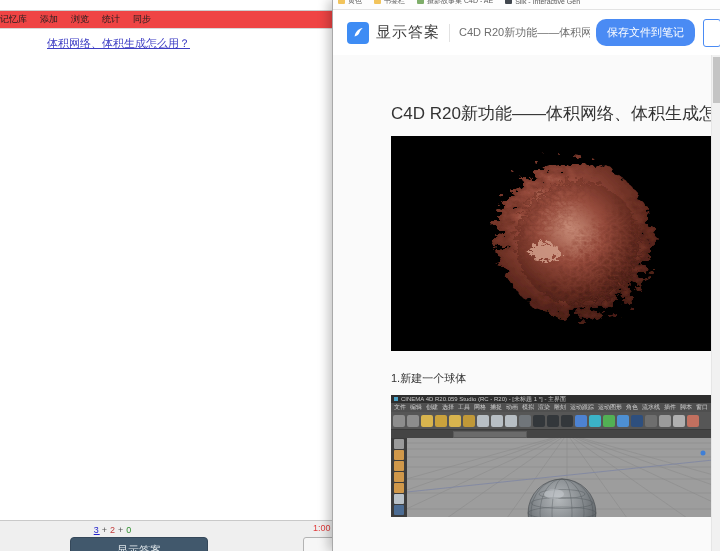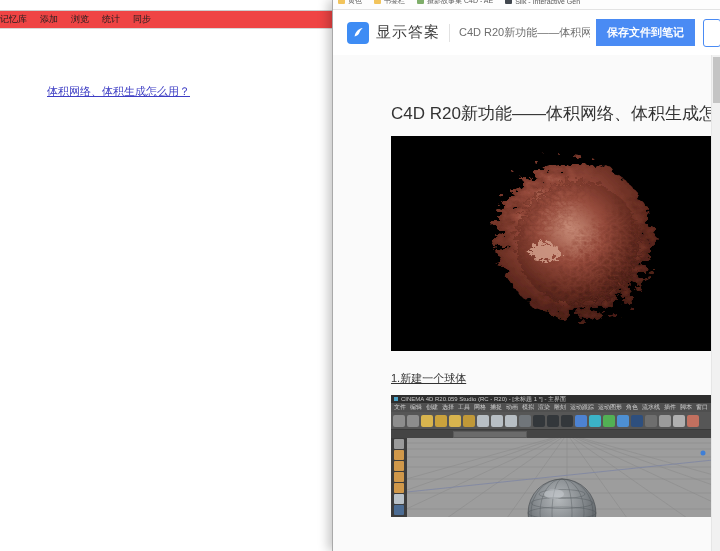--- a/index.html
+++ b/index.html
@@ -7,21 +7,21 @@
          font-family:"Liberation Sans","DejaVu Sans",sans-serif;}
 
   
   .anki{position:absolute;left:0;top:0;width:333px;height:551px;background:#fff;}
   .anki-titlestrip{height:10px;background:#fff;border-bottom:1px solid #cdcdcd;}
   .anki-menubar{height:17px;background:#ef4444;border-bottom:1px solid #d8d8d8;
                 display:flex;align-items:center;gap:13px;
                 font-size:9px;color:#1f1f1f;white-space:nowrap;}
   .menu-item{cursor:default;}
   .question-link{position:absolute;left:47px;top:36px;font-size:11px;color:#3d3dc4;
-                 text-decoration:underline;white-space:nowrap;cursor:pointer;margin-top:48px;}
+                 text-decoration:underline;white-space:nowrap;cursor:pointer;}
   .anki-bottombar{position:absolute;left:0;bottom:0;width:100%;height:30px;
                   background:#efefef;border-top:1px solid #c9c9c9;}
   .counts{position:absolute;left:0;top:4px;width:226px;text-align:center;
           font-size:9px;letter-spacing:1px;color:#444;}
   .cnt-new{color:#2323cc;text-decoration:underline;}
   .cnt-learn{color:#c23a3a;}
   .cnt-rev{color:#2f8f2f;}
   .cnt-sep{color:#555;margin:0 2px;}
   .show-answer{position:absolute;left:70px;top:16px;width:136px;height:26px;
                background:#41586c;border:1px solid #35485a;border-radius:4px;
@@ -40,33 +40,33 @@
   .bm-ico{display:inline-block;width:7px;height:6px;border-radius:1px;flex:none;}
   .page-header{height:45px;display:flex;align-items:center;padding-left:14px;
                background:#fff;border-bottom:1px solid #ebebeb;overflow:hidden;}
   .logo{width:22px;height:22px;border-radius:4px;background:#3e8cf4;flex:none;
         display:flex;align-items:center;justify-content:center;}
   .logo svg{width:13px;height:13px;display:block;}
   .brand{margin-left:7px;font-size:15px;color:#3e3e3e;letter-spacing:1px;white-space:nowrap;}
   .hdr-div{width:1px;height:18px;background:#e2e2e2;margin:0 9px;flex:none;}
   .hdr-title{flex:1;min-width:0;font-size:11px;color:#6e6e6e;white-space:nowrap;overflow:hidden;}
   .save-btn{flex:none;margin-left:6px;background:#4a8bf4;color:#fff;font-size:11px;
-            padding:6px 11px;border-radius:0;white-space:nowrap;cursor:pointer;border:none;font-weight:bold;}
+            padding:6px 11px;border-radius:10px;white-space:nowrap;cursor:pointer;border:none;}
   .share-btn{flex:none;margin-left:8px;width:16px;height:26px;border:1px solid #4a8bf4;
              border-radius:3px;background:#fff;cursor:pointer;}
   .page-content{position:absolute;left:0;top:55px;right:0;bottom:0;background:#fafafa;overflow:hidden;}
   .scrollbar{position:absolute;right:0;top:0;bottom:0;width:9px;background:#f1f1f1;
              border-left:1px solid #e6e6e6;}
   .scroll-thumb{position:absolute;left:1px;top:2px;width:7px;height:46px;background:#c4c4c4;}
   .article{position:absolute;left:58px;top:0;width:322px;}
   .art-title{margin-top:47px;font-size:17px;color:#333;line-height:24px;white-space:nowrap;}
   .art-intro{margin-top:21px;font-size:11px;line-height:13px;color:#595959;white-space:nowrap;}
   .img1{margin-top:10px;width:320px;height:215px;background:#000;overflow:hidden;}
   .img1 svg{display:block;}
-  .art-step{margin-top:21px;font-size:11px;line-height:13px;color:#333;white-space:nowrap;text-decoration:underline;}
+  .art-step{margin-top:21px;font-size:11px;line-height:13px;color:#333;white-space:nowrap;}
   .img2{margin-top:10px;width:322px;height:122px;background:#4c4c4c;overflow:hidden;}
 
   
   .c4d-titlebar{height:8px;background:#2e2e2e;color:#c8c8c8;font-size:6px;line-height:8px;
                 display:flex;align-items:center;gap:3px;padding-left:3px;
                 white-space:nowrap;overflow:hidden;}
   .c4d-titleicon{width:4px;height:4px;background:#4aa3c7;flex:none;}
   .c4d-menubar{height:9px;background:#4f4f4f;display:flex;gap:4px;align-items:center;
                padding-left:3px;font-size:6px;color:#d2d2d2;white-space:nowrap;overflow:hidden;}
   .c4d-toolbar{height:17px;background:#565656;display:flex;align-items:center;gap:2px;
@@ -92,20 +92,28 @@
     <div class="anki-menubar">
         <span class="menu-item">记忆库</span>
         <span class="menu-item">添加</span>
         <span class="menu-item">浏览</span>
         <span class="menu-item">统计</span>
         <span class="menu-item">同步</span>
       </div>
 
     <a class="question-link">体积网络、体积生成怎么用？</a>
 
+    <div class="anki-bottombar">
+      <div class="counts">
+        <span class="cnt-new">3</span><span class="cnt-sep">+</span><span class="cnt-learn">2</span><span class="cnt-sep">+</span><span class="cnt-rev">0</span>
+      </div>
+      <div class="timer">1:00</div>
+      <div class="show-answer">显示答案</div>
+      <div class="more-btn"></div>
+    </div>
   </div>
 
   <div class="browser">
 
     <div class="bm-bar">
       <div class="bm-inner">
           <span class="bm-item">
             <span class="bm-ico" style="background: rgb(242, 196, 92);"></span>
             <span>黄色</span>
           </span>

